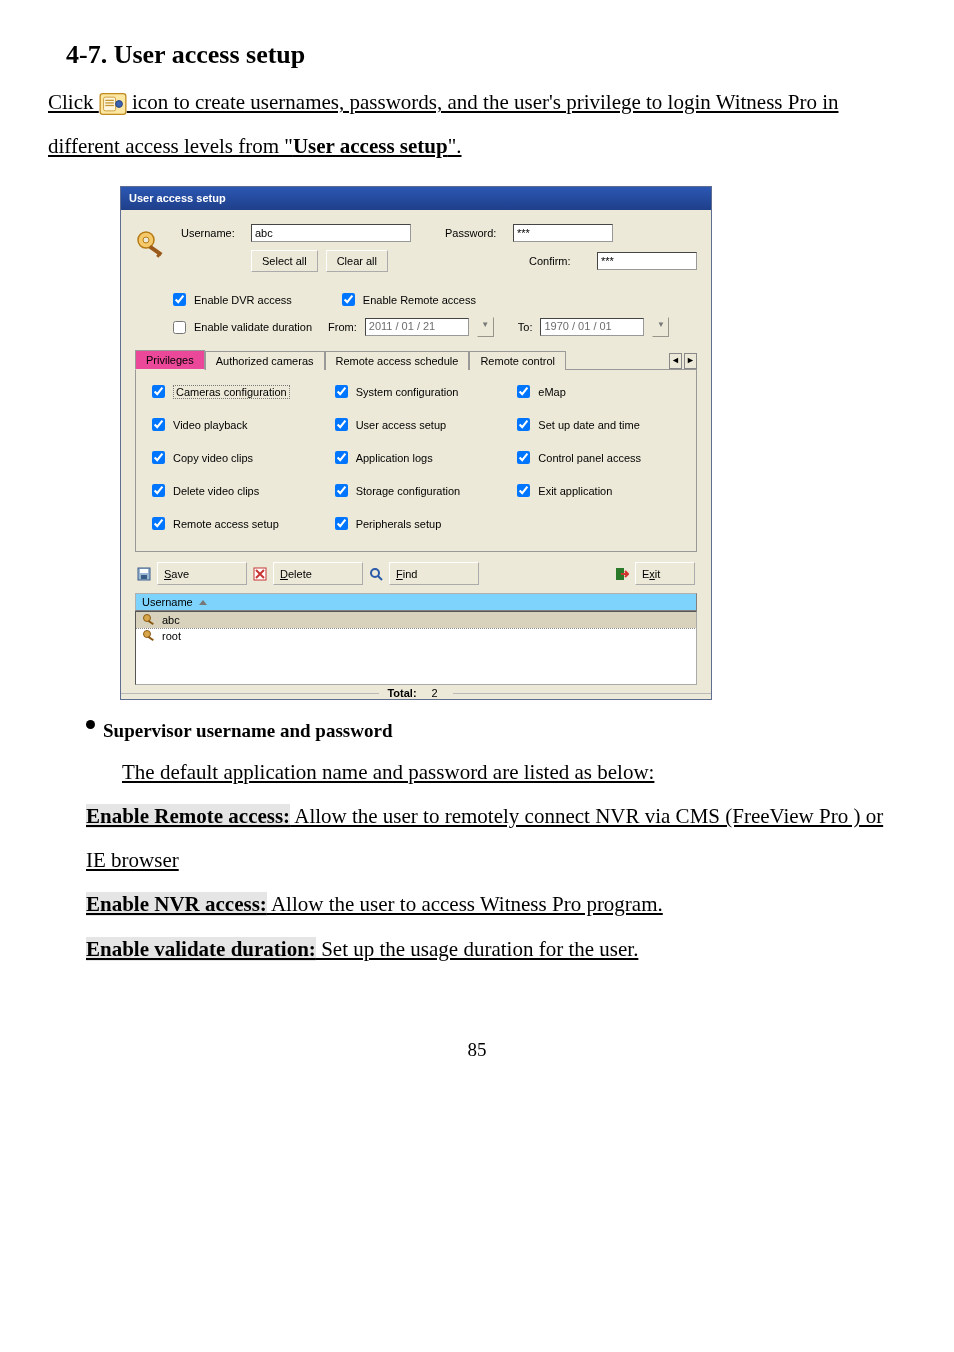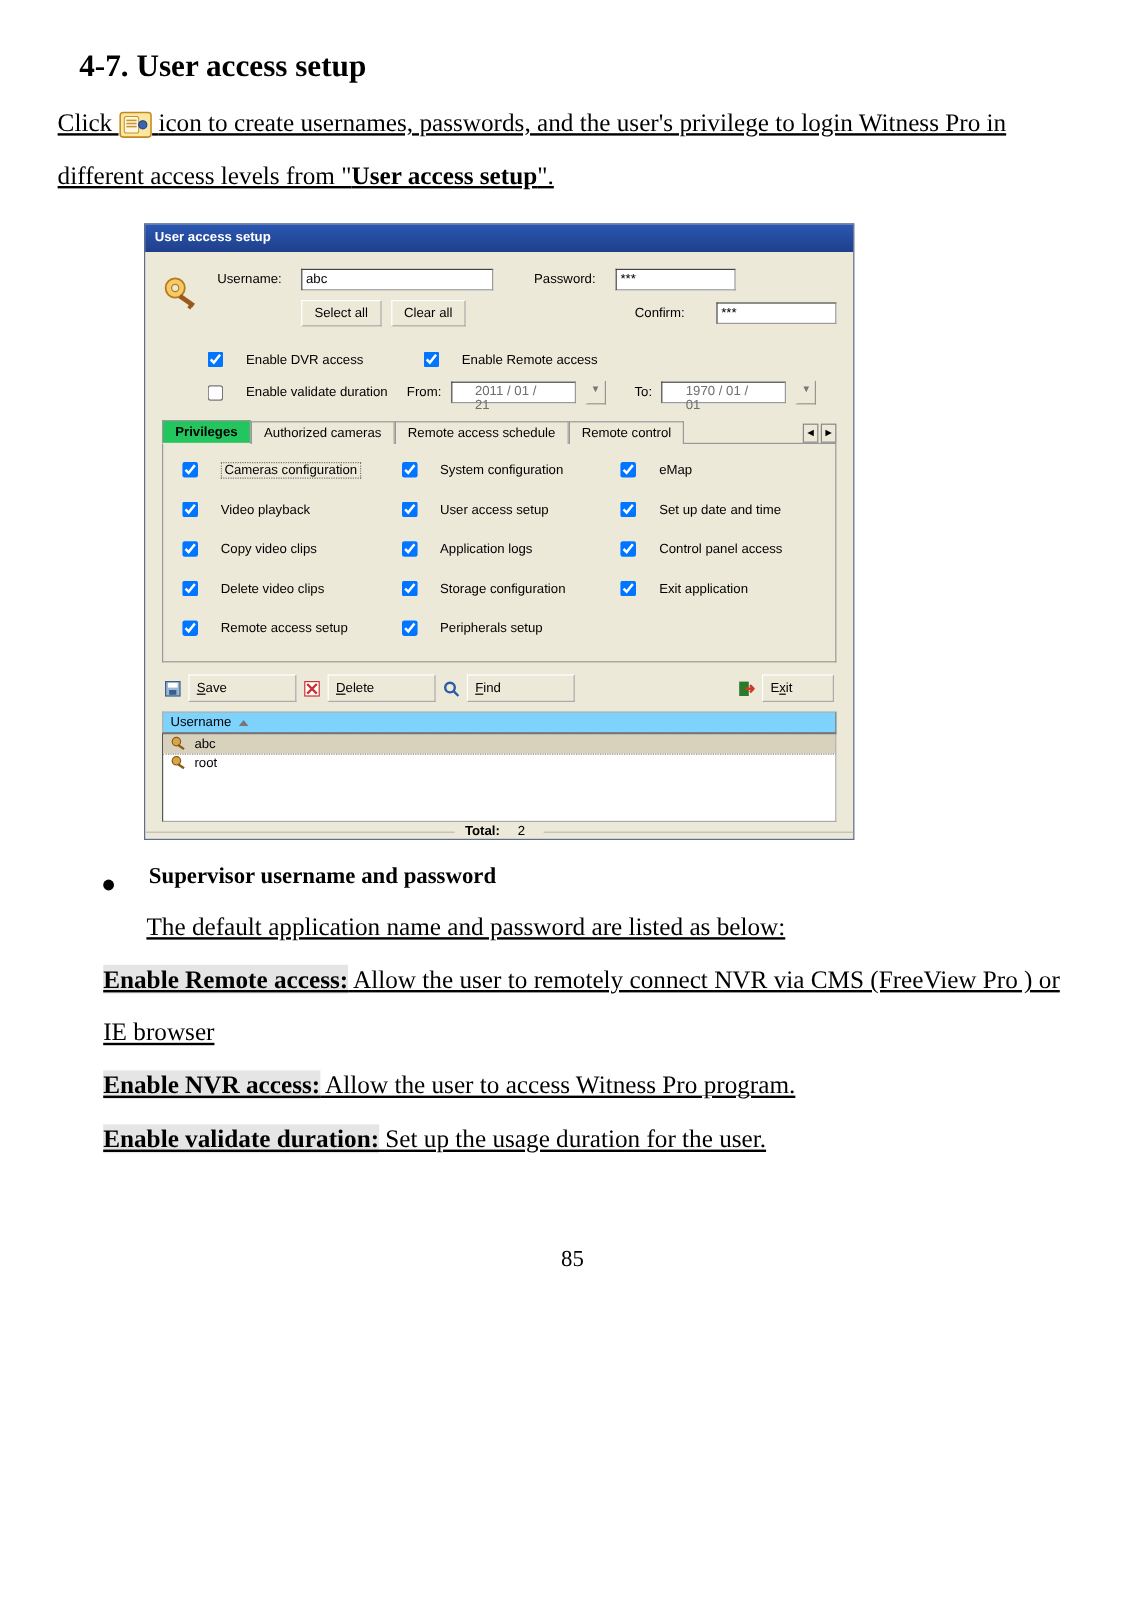--- a/index.html
+++ b/index.html
@@ -85,29 +85,29 @@
     background: #ece9d8;
     border: 1px outset #fff;
     font-size: 11px;
     height: 22px;
     padding: 0 10px;
     cursor: pointer;
   }
   .cb {
     display: inline-flex;
     align-items: center;
-    gap: 16px;
+    gap: 5px;
     margin-right: 18px;
   }
   .cb input { width: 13px; height: 13px; }
   .date-field {
     border: 1px inset #999;
     height: 18px;
     width: 104px;
-    padding: 1px 19px;
+    padding: 1px 3px;
     background: #fff;
     color: #6e6e6e;
     font-size: 11px;
     box-sizing: border-box;
     display: inline-block;
   }
   .drop-btn {
     border: 1px outset #ece9d8;
     background: #ece9d8;
     width: 15px;
@@ -130,22 +130,22 @@
     border-bottom: none;
     background: #ece9d8;
     padding: 3px 10px;
     font-size: 11px;
     margin-right: 0;
     position: relative;
     top: 1px;
     cursor: pointer;
   }
   .tab.active {
-    font-weight: bold;
-    background: #22c55e;
+    font-weight: normal;
+    background: #ec4899;
     border-bottom: 1px solid #ece9d8;
   }
   .tab-arrows {
     margin-left: auto;
     display: flex;
     gap: 2px;
     align-items: center;
   }
   .arrow-btn {
     width: 11px;
@@ -226,22 +226,22 @@
   .total-line {
     height: 1px;
     background: #b9b9b9;
     flex: 1;
   }
   .below {
     margin-top: 14px;
   }
   .bullet-row {
     display: flex;
-    align-items: flex-end;
-    gap: 29px;
+    align-items: flex-start;
+    gap: 8px;
     font-size: 19px;
     margin: 4px 0 8px 38px;
   }
   .bullet-dot {
     width: 9px; height: 9px;
     background: #000;
     border-radius: 50%;
     flex-shrink: 0;
   }
   .indent {

